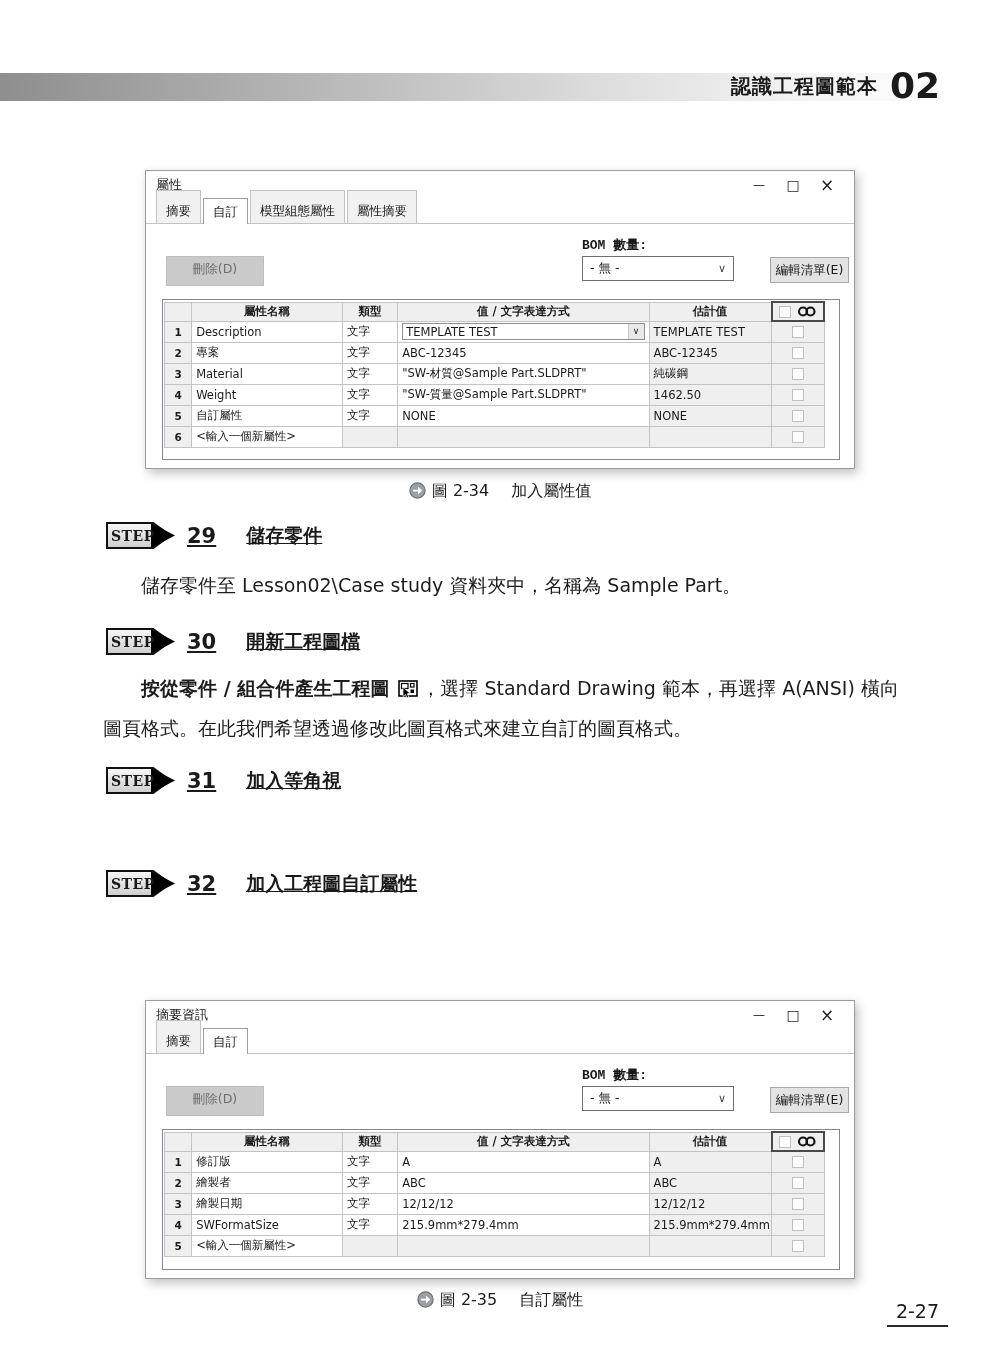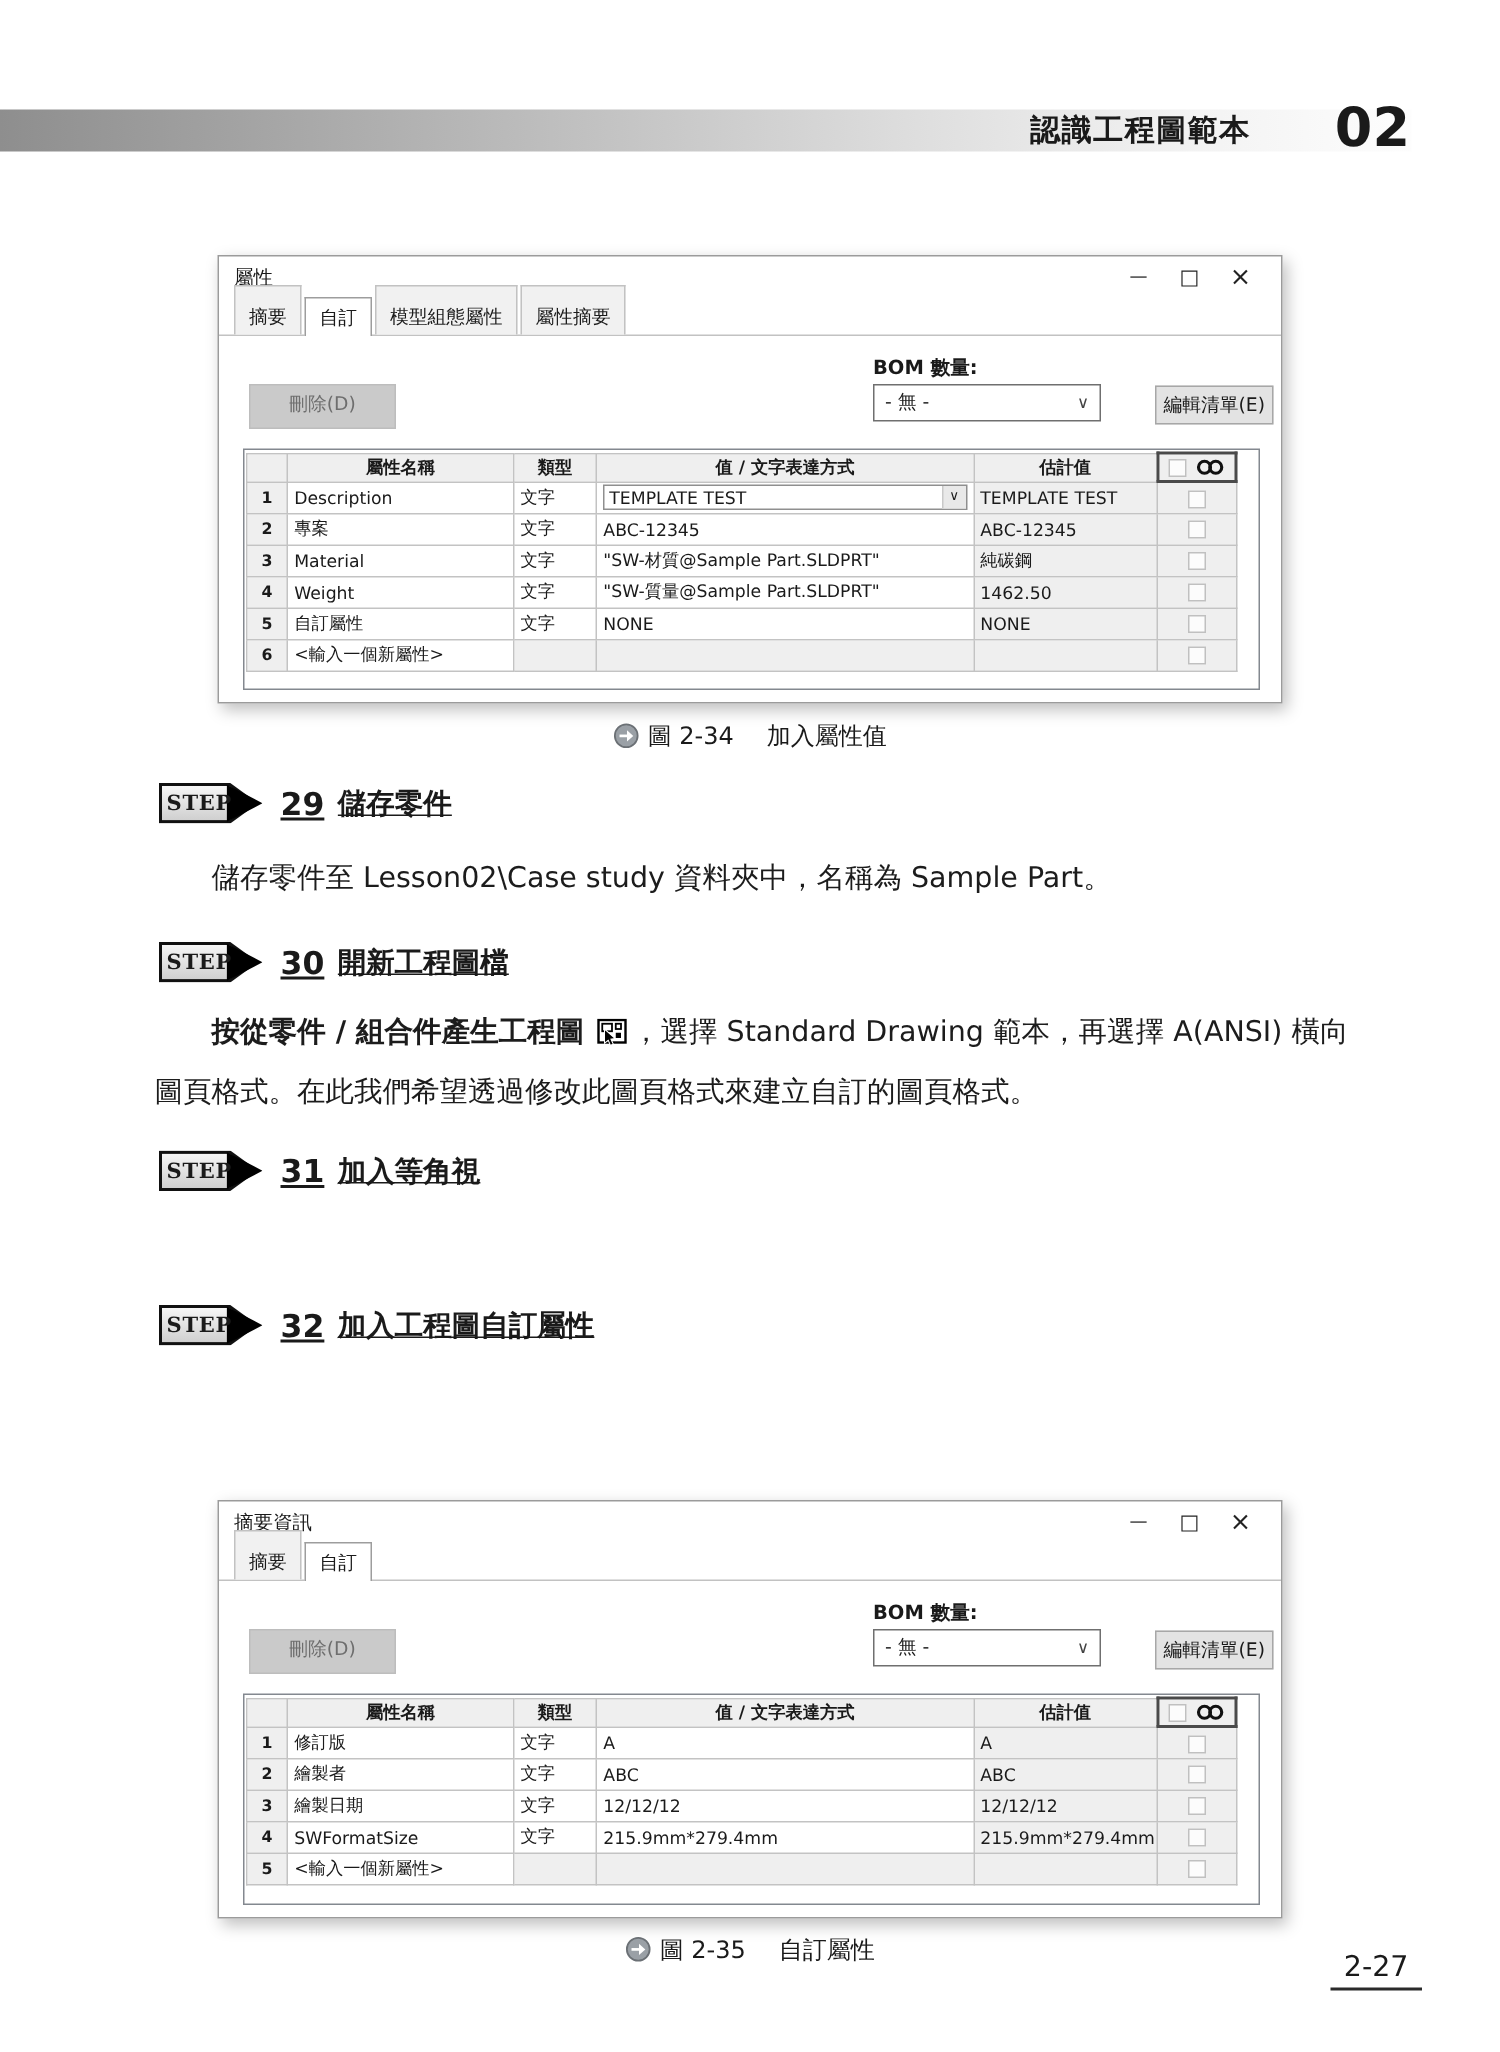--- a/index.html
+++ b/index.html
@@ -3,41 +3,41 @@
 <meta charset="utf-8">
 <style>
   * { margin:0; padding:0; box-sizing:border-box; }
   html,body { background:#ffffff; }
   body { font-family:"DejaVu Sans","Liberation Sans",sans-serif; color:#1a1a1a; }
   #page { position:relative; width:1000px; height:1368px; background:#fff; overflow:hidden; }
 
   
   .header-bar { position:absolute; top:73px; left:0; width:941px; height:28px;
     background:linear-gradient(90deg,#8e8e8e 0%,#b9b9b9 35%,#dedede 65%,#f3f3f3 85%,#fdfdfd 100%); }
-  .header-title { position:absolute; top:68px; right:60px; display:flex; align-items:center;gap:44px; }
+  .header-title { position:absolute; top:68px; right:60px; display:flex; align-items:center; }
   .header-title .chap { font-size:20px; font-weight:700; letter-spacing:1px; }
   .header-title .chapnum { font-size:36px; font-weight:800; margin-left:12px; line-height:36px; }
 
   
   .dialog { position:absolute; left:145px; width:710px; background:#fff;
     border:1px solid #9b9b9b; box-shadow:3px 4px 10px rgba(0,0,0,0.25); }
   .dlg1 { top:170px; height:299px; }
   .dlg2 { top:1000px; height:279px; }
   .titlebar { height:27px; display:flex; justify-content:space-between; align-items:center; padding:0 10px; font-size:13px; }
   .win-controls { display:flex; align-items:center; }
   .wc { width:34px; text-align:center; color:#222; cursor:default; }
   .gl-min::before { content:"—"; font-size:12px; }
   .gl-max::before { content:"□"; font-size:14px; }
   .gl-close::before { content:"×"; font-size:17px; }
   .tabs { display:flex; align-items:flex-end; padding:0 10px; height:26px; border-bottom:1px solid #c2c2c2; }
   .tab { font-size:12.5px; padding:12px 9px 3px; background:#f1f1f1; border:1px solid #c2c2c2; border-bottom:none; margin-right:2px; }
   .tab.active { background:#fff; padding-top:5px; margin-bottom:-1px; border-color:#9d9d9d; }
   .dlg-body { position:relative; height:calc(100% - 53px); background:#fff; }
 
-  .bom-label { position:absolute; top:12px; left:436px; font-size:13px; font-weight:600; }
+  .bom-label { position:absolute; top:12px; left:436px; font-size:13px; font-weight:600;font-family:Liberation Mono, monospace; }
   .delete-btn { position:absolute; top:32px; left:20px; width:98px; height:30px;
     background:#cacaca; border:1px solid #bdbdbd; color:#6e6e6e; font-size:12.5px; text-align:center; line-height:24px; }
   .bom-select { position:absolute; top:32px; left:436px; width:152px; height:25px; border:1px solid #6f6f6f;
     display:flex; justify-content:space-between; align-items:center; padding:0 7px; font-size:12.5px; background:#fff; }
   .chev { font-size:11px; color:#444; }
   .edit-btn { position:absolute; top:33px; left:624px; width:79px; height:26px;
     background:#e3e3e3; border:1px solid #a7a7a7; font-size:12.5px; text-align:center; line-height:24px; }
 
   .table-frame { position:absolute; top:75px; left:16px; right:14px; border:1px solid #83888f;
     padding:1px 14px 6px 1px; background:#fff; }
@@ -73,21 +73,21 @@
   .badge { position:relative; width:66px; height:27px; flex:0 0 auto; }
   .badge-outer { position:absolute; inset:0; background:#111;
     clip-path:polygon(0 0,72% 0,100% 50%,72% 100%,0 100%); }
   .badge-inner { position:absolute; inset:2px; background:linear-gradient(180deg,#f6f6f6,#cfcfcf);
     clip-path:polygon(0 0,72% 0,100% 50%,72% 100%,0 100%); }
   .badge-text { position:absolute; left:5px; top:0; height:100%; display:flex; align-items:center;
     font-family:"DejaVu Serif","Liberation Serif",serif; font-weight:700; font-size:14px; letter-spacing:.5px; }
   .badge-tip { position:absolute; right:-3px; top:1px; width:24px; height:25px; background:#000;
     clip-path:polygon(0 0,100% 50%,0 100%); }
   .step-num { font-size:21px; font-weight:700; margin-left:15px; }
-  .step-title { font-size:19px; font-weight:700; margin-left:9px; }
+  .step-title { font-size:19px; font-weight:700; margin-left:30px; }
   .step-para { position:absolute; left:103px; width:796px; font-size:19px; line-height:40px;
     text-indent:2em; text-align:justify; color:#1c1c1c; }
   .sp29 { top:565px; } .sp30 { top:668px; } .sp31 { top:809px; } .sp32 { top:911px; }
   .step-para b { font-weight:700; }
   .inline-icon { display:inline-block; text-indent:0; margin:0 2px; }
   .inline-icon svg { vertical-align:-4px; }
 
   
   .page-number { position:absolute; top:1300px; right:52px; font-size:19px;
     border-bottom:2px solid #2a2a2a; padding:0 9px 3px; }

